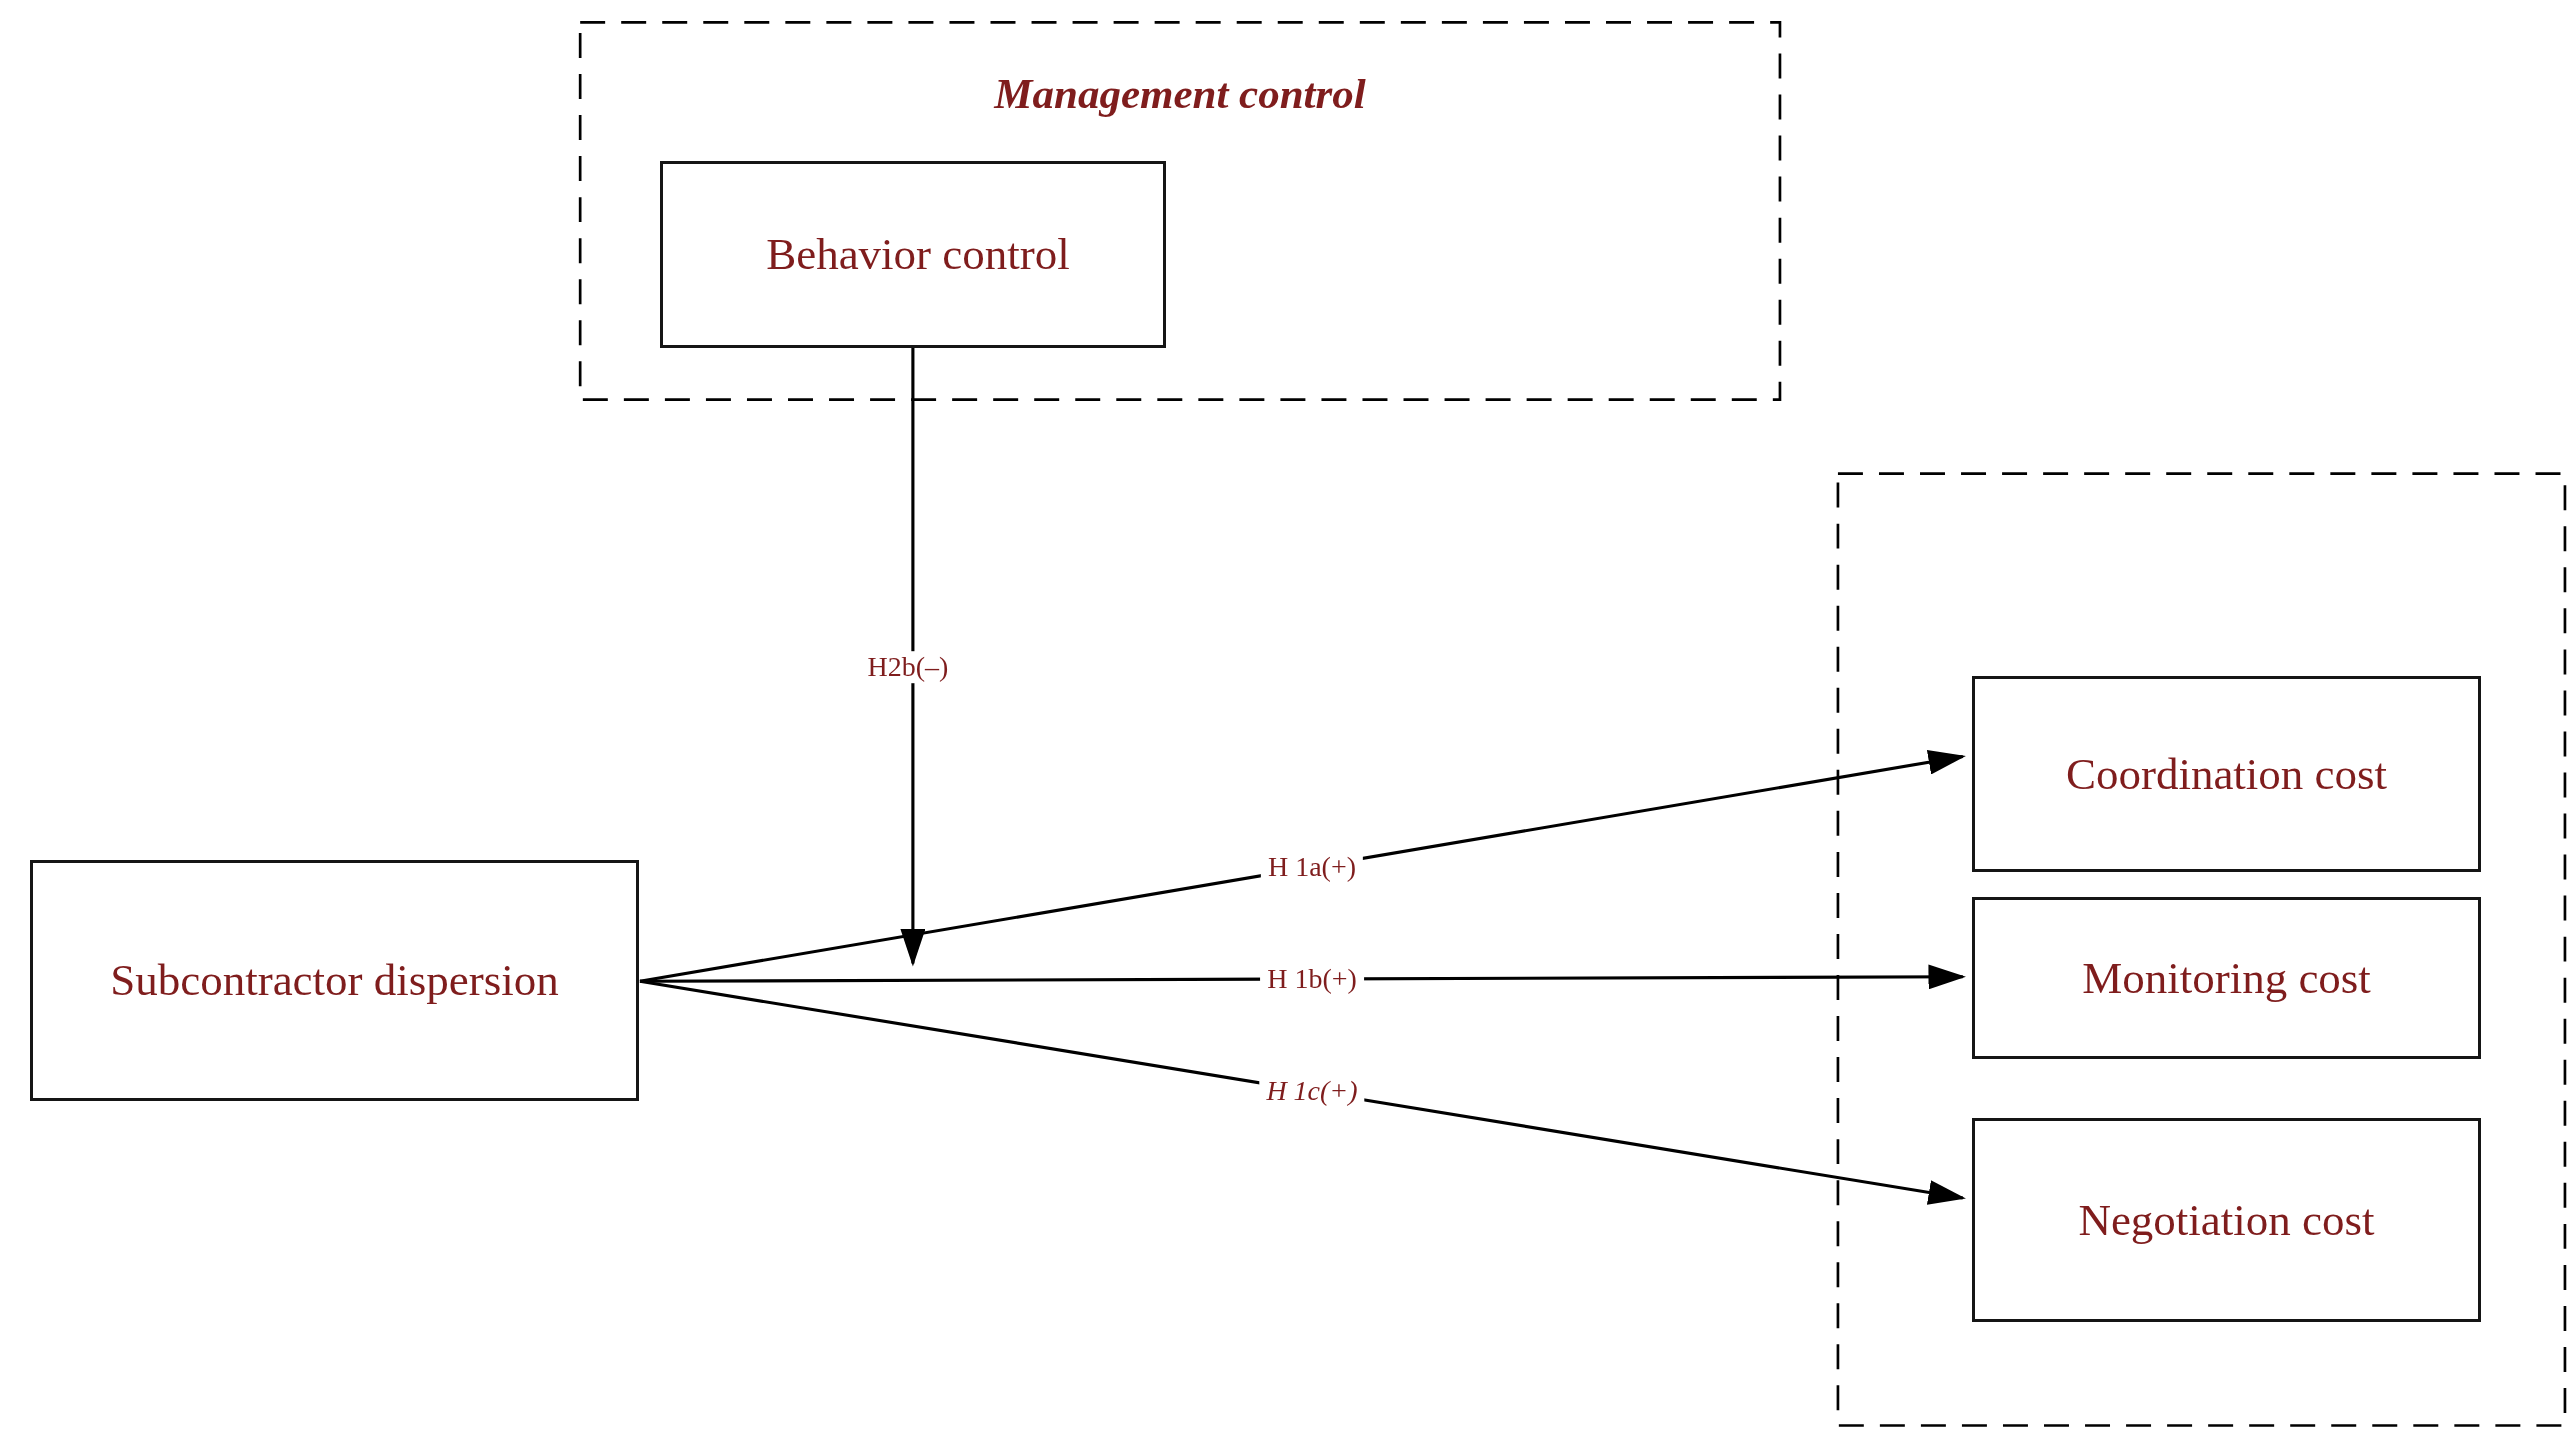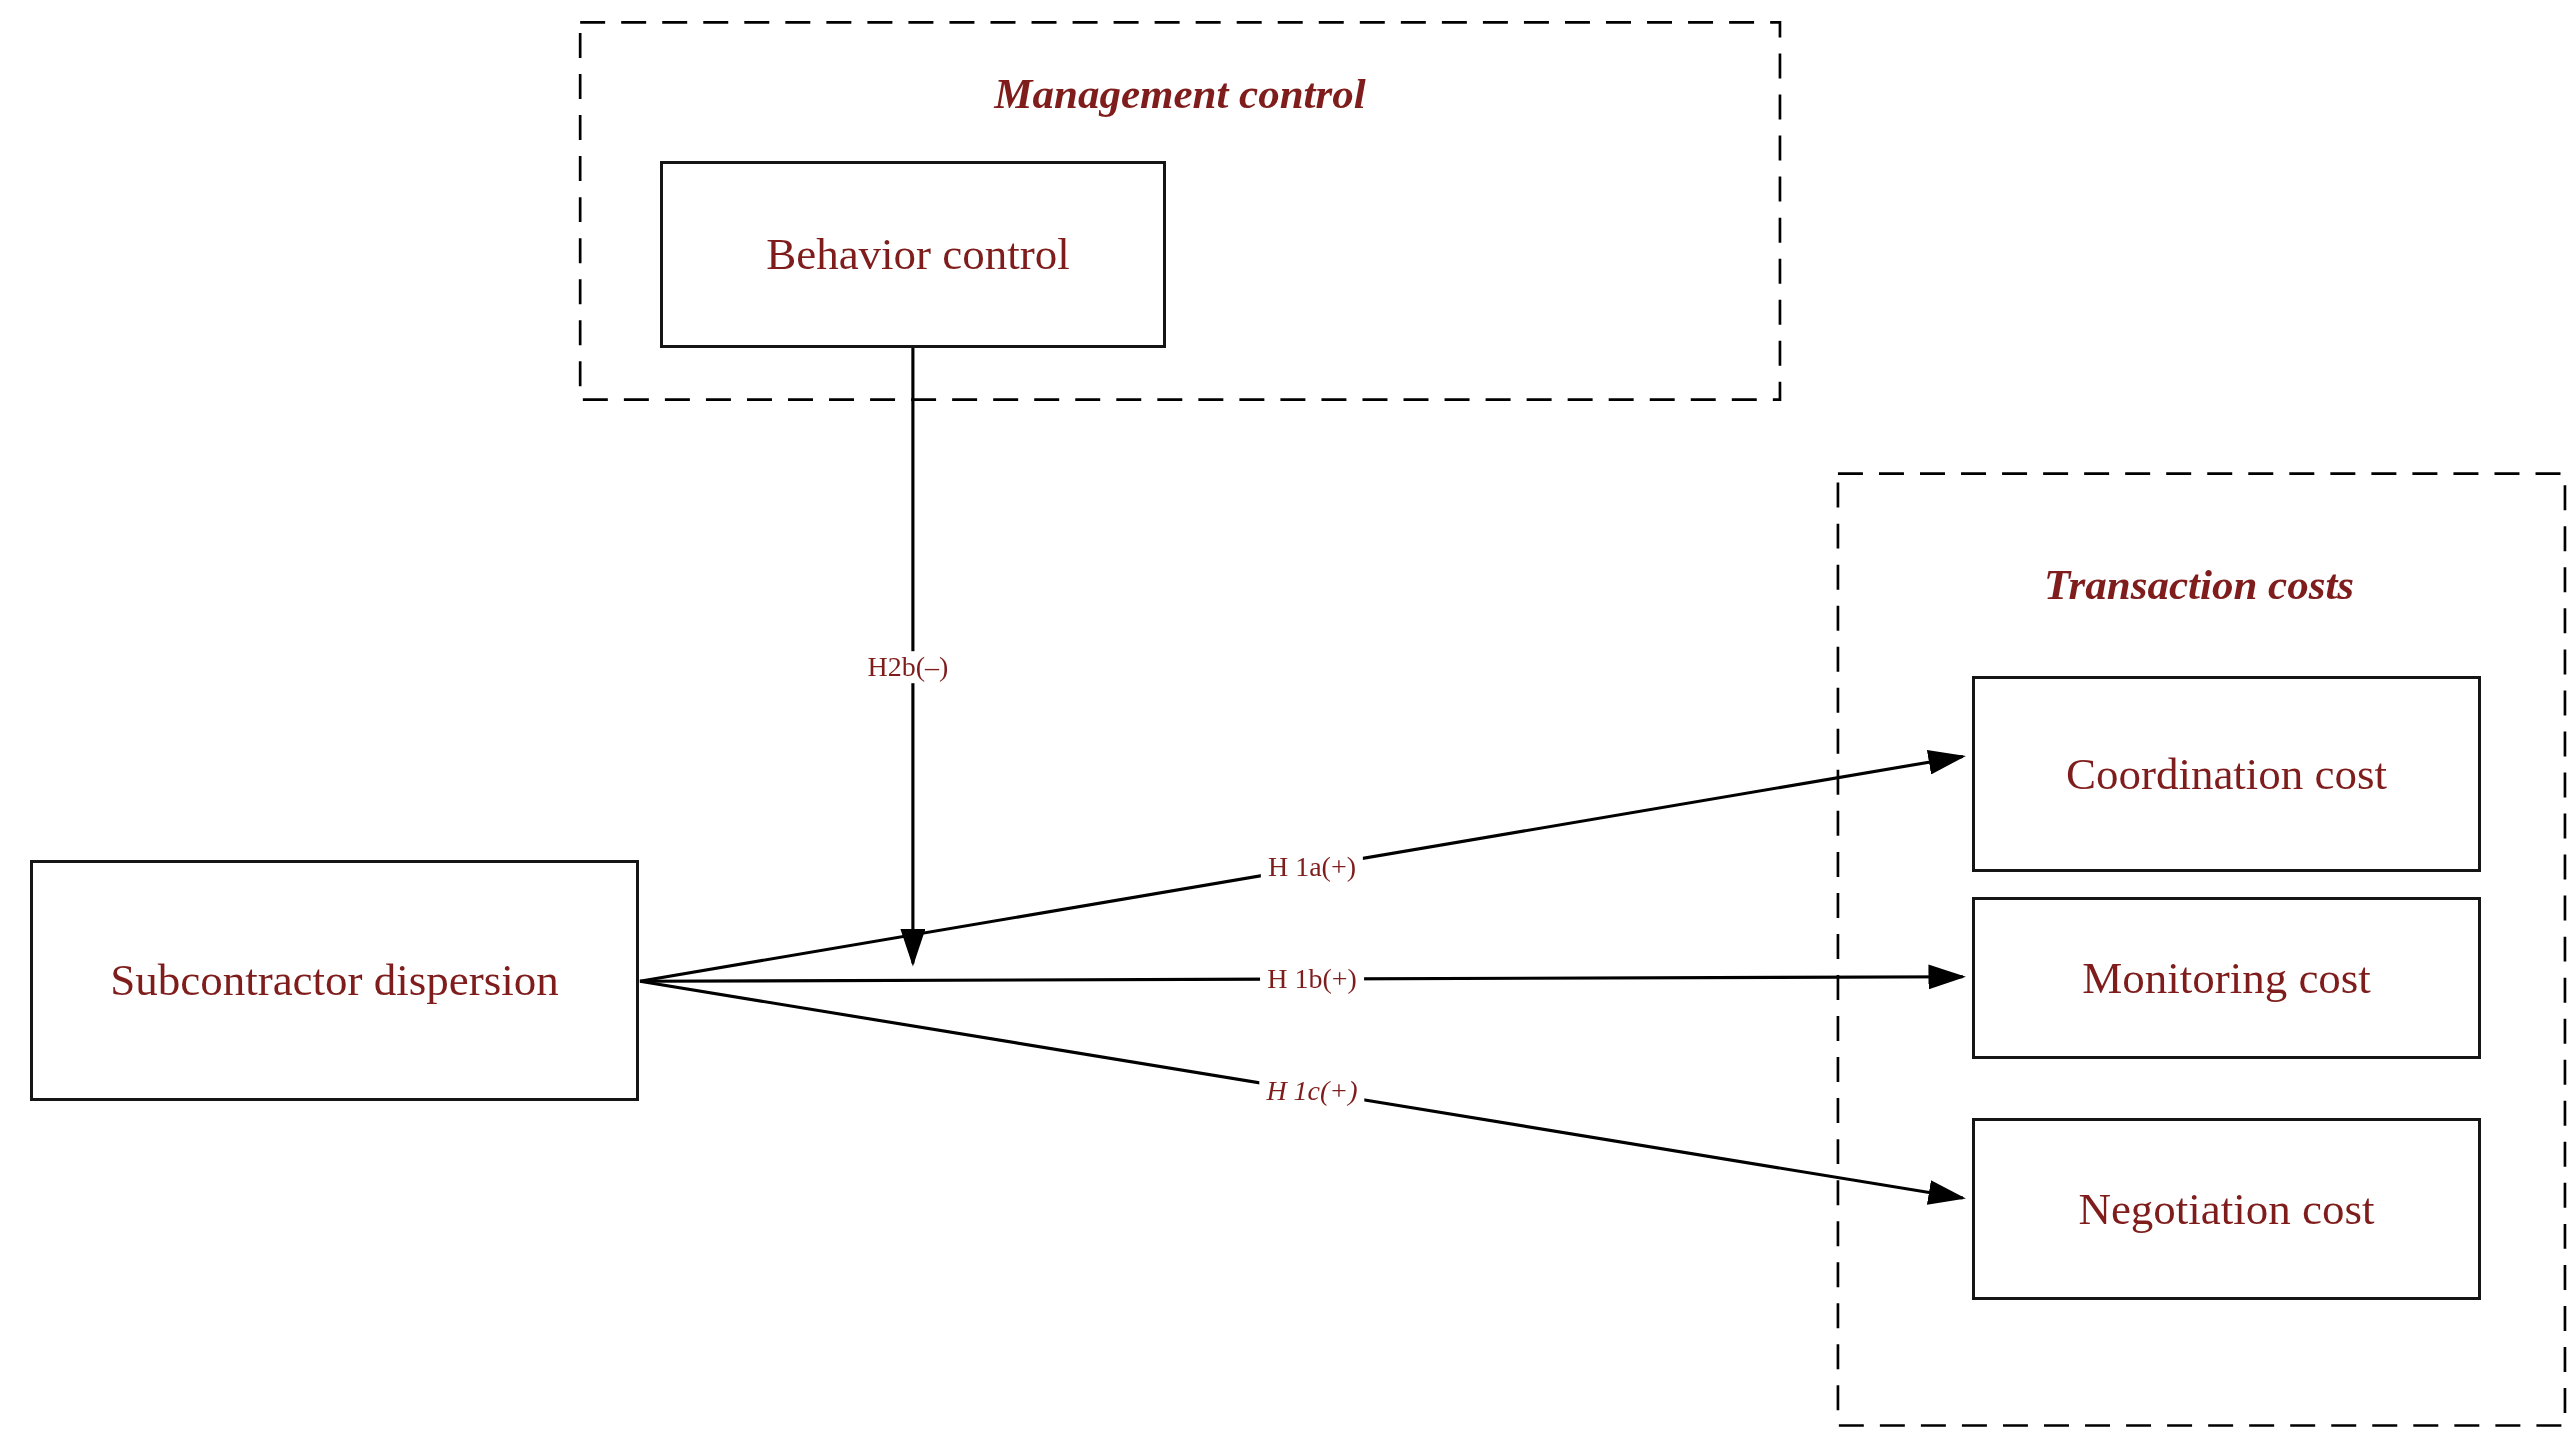--- a/index.html
+++ b/index.html
@@ -59,40 +59,39 @@
     pointer-events: none;
   }
 </style>
 </head>
 <body>
 
 <div class="canvas">
 
   <div class="group-title" style="left:1180px; top:93px;">Management control</div>
 
-  <div class="group-title" style="left:2199px; top:584px;">Transaction costs</div>
 
   <div class="node" style="left:660px; top:161px; width:506px; height:187px;padding-left:10px;">
     <span>Behavior control</span>
   </div>
 
 
   <div class="node" style="left:30px; top:860px; width:609px; height:241px;">
     <span>Subcontractor dispersion</span>
   </div>
 
   <div class="node" style="left:1972px; top:676px; width:509px; height:196px;">
     <span>Coordination cost</span>
   </div>
 
   <div class="node" style="left:1972px; top:897px; width:509px; height:162px;">
     <span>Monitoring cost</span>
   </div>
 
-  <div class="node" style="left:1972px; top:1118px; width:509px; height:182px;justify-content:center;">
+  <div class="node" style="left:1972px; top:1118px; width:509px; height:204px;justify-content:center;">
     <span>Negotiation cost</span>
   </div>
 
   <svg class="wires" viewBox="0 0 2887 1621">
     <defs>
       <marker id="arw" viewBox="0 0 12 8" refX="11" refY="4" markerWidth="12" markerHeight="8" orient="auto-start-reverse" markerUnits="strokeWidth">
         <path d="M0,0 L12,4 L0,8 z" fill="#000"></path>
       </marker>
     </defs>
 

